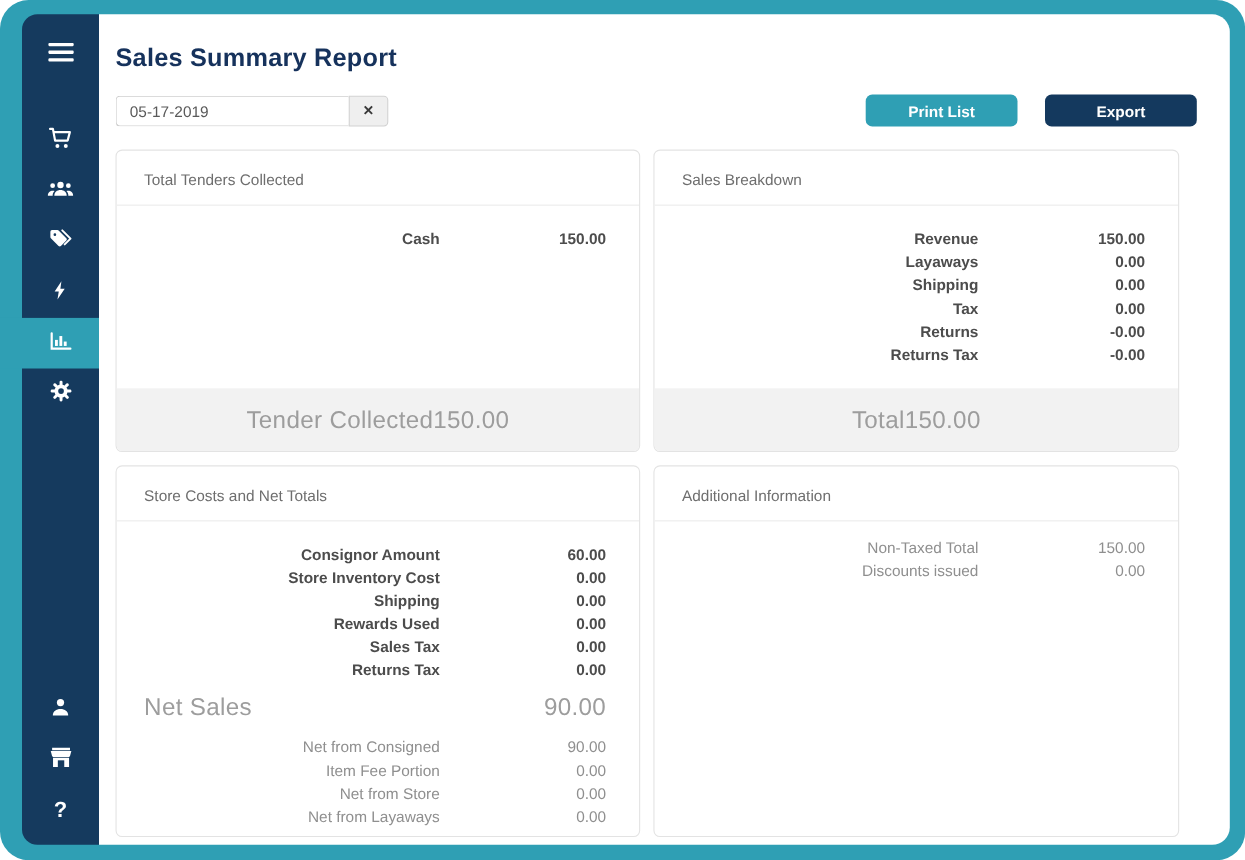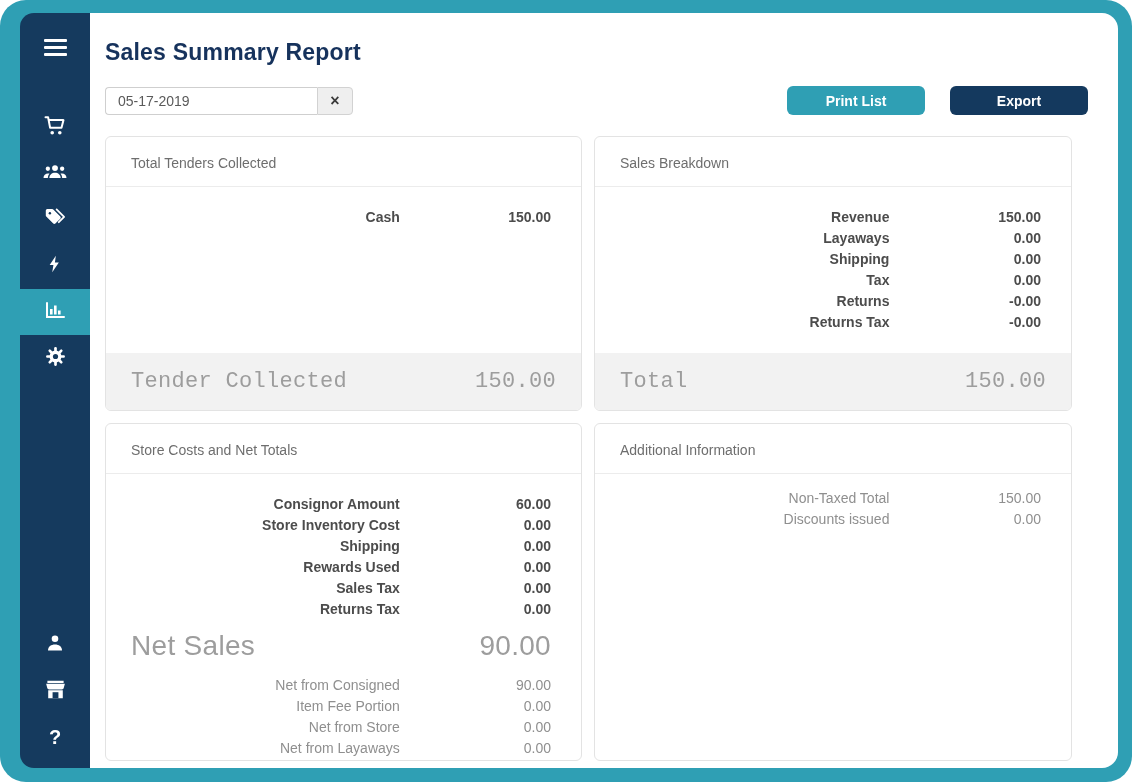--- a/index.html
+++ b/index.html
@@ -113,27 +113,27 @@
   }
   .card-body { padding: 20px 30px 12px 25px; flex: 1; }
   .row { display: flex; line-height: 21px; font-size: 14px; }
   .row .lbl { width: 64%; text-align: right; }
   .row .val { flex: 1; text-align: right; }
   .row.bold { font-weight: bold; color: #4c4c4c; }
   .row.muted { color: #8f8f8f; }
   .row.italic .lbl { }
   .card-footer {
     height: 57px; background: #f2f2f2;
-    display: flex; align-items: center; justify-content: space-between;
+    display: flex; align-items: center; justify-content: center;
     padding: 0 25px;
-    font-size: 22px; color: #9d9d9d; letter-spacing: 0.3px; font-family: Liberation Mono, monospace;
+    font-size: 22px; color: #9d9d9d; letter-spacing: 0.3px;
   }
   .net-line {
     display: flex; justify-content: space-between;
-    font-size: 28px; color: #9d9d9d; letter-spacing: 0.3px;
+    font-size: 22px; color: #9d9d9d; letter-spacing: 0.3px;
     margin: 10px 0 13px 0;
   }
   .pad-top { padding-top: 14px; }
 </style>
 </head>
 <body>
 
 <div class="frame">
 
   <aside class="sidebar">

